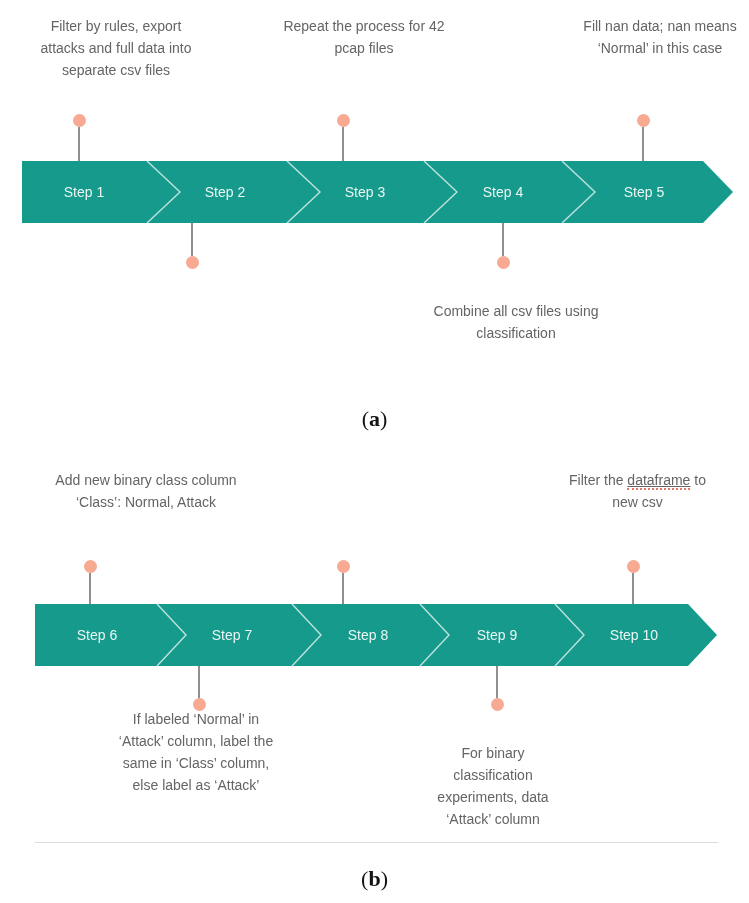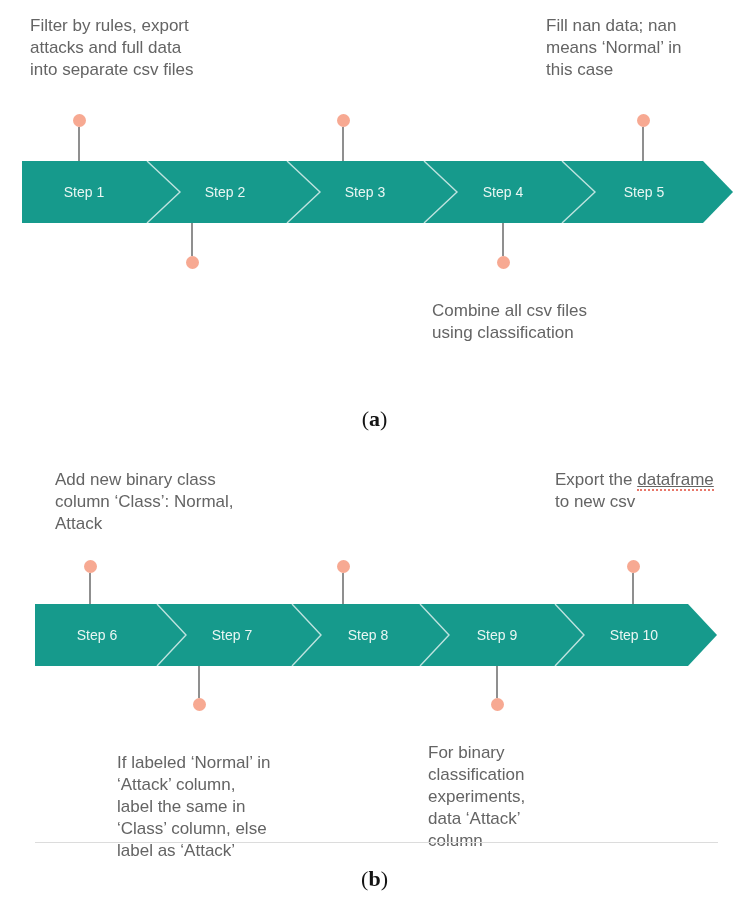--- a/index.html
+++ b/index.html
@@ -2,22 +2,22 @@
 <html style="--arrow: #169a8c; --dot: #f7a992; --stem: #8f8f8f; --note_text: #646464; --step_text: #e9f6f3; --divider: #dcdcdc; --caption: #141414; --misspell: #e8776a;"><head>
 <meta charset="utf-8">
 <style>
   html,body{margin:0;padding:0;background:#ffffff;}
   #canvas{
     position:relative;width:749px;height:903px;background:#ffffff;overflow:hidden;
     font-family:"Liberation Sans", sans-serif;
   }
   .note{
     position:absolute;
-    font-size:17px;line-height:22px;color:var(--note_text);
-    text-align:left;
+    font-size:14px;line-height:22px;color:var(--note_text);
+    text-align:center;
   }
   .band{position:absolute;left:0;width:749px;height:62px;display:block;}
   .band-poly{fill:var(--arrow);}
   .chev{fill:none;stroke:rgba(255,255,255,0.72);stroke-width:1.4;}
   .step-label{
     fill:var(--step_text);
     font-family:"Liberation Sans",sans-serif;
     font-size:14px;
     text-anchor:middle;
   }
@@ -35,21 +35,22 @@
     font-family:"Liberation Serif", serif;font-size:22px;color:var(--caption);
   }
   .caption b{font-weight:700;}
 </style>
 </head>
 <body>
 
 <div id="canvas">
 
   <div class="note" style="left:30px;top:15px;width:172px">Filter by rules, export attacks and full data into separate csv files</div>
-  <div class="note" style="left:546px;top:15px;width:160px">Fill nan data; nan means ‘Normal’ in this case</div>
+  <div class="note" style="left:278px;top:15px;width:172px">Repeat the process for 42 pcap files</div>
+  <div class="note" style="left:580px;top:15px;width:160px">Fill nan data; nan means ‘Normal’ in this case</div>
 
   <div class="pin" style="left:72px;top:114px;height:47px">
     <span class="dot"></span>
     <span class="stem"></span>
   </div>
   <div class="pin" style="left:336px;top:114px;height:47px">
     <span class="dot"></span>
     <span class="stem"></span>
   </div>
   <div class="pin" style="left:636px;top:114px;height:47px">
@@ -77,21 +78,21 @@
   <div class="pin" style="left:496px;top:223px;height:46px">
     <span class="stem"></span>
     <span class="dot"></span>
   </div>
 
   <div class="note" style="left:432px;top:300px;width:168px">Combine all csv files using classification</div>
 
   <div class="caption" style="top:406px"><span>(</span><b>a</b><span>)</span></div>
 
   <div class="note" style="left:55px;top:469px;width:182px">Add new binary class column ‘Class’: Normal, Attack</div>
-  <div class="note" style="left:555px;top:469px;width:165px"><span>Export the </span><span class="misspelled">dataframe</span><span> to new csv</span></div>
+  <div class="note" style="left:555px;top:469px;width:165px"><span>Filter the </span><span class="misspelled">dataframe</span><span> to new csv</span></div>
 
   <div class="pin" style="left:83px;top:560px;height:44px">
     <span class="dot"></span>
     <span class="stem"></span>
   </div>
   <div class="pin" style="left:336px;top:560px;height:44px">
     <span class="dot"></span>
     <span class="stem"></span>
   </div>
   <div class="pin" style="left:626px;top:560px;height:44px">
@@ -114,20 +115,20 @@
 
   <div class="pin" style="left:192px;top:666px;height:45px">
     <span class="stem"></span>
     <span class="dot"></span>
   </div>
   <div class="pin" style="left:490px;top:666px;height:45px">
     <span class="stem"></span>
     <span class="dot"></span>
   </div>
 
-  <div class="note" style="left:117px;top:752px;width:158px">If labeled ‘Normal’ in ‘Attack’ column, label the same in ‘Class’ column, else label as ‘Attack’</div>
+  <div class="note" style="left:117px;top:708px;width:158px">If labeled ‘Normal’ in ‘Attack’ column, label the same in ‘Class’ column, else label as ‘Attack’</div>
   <div class="note" style="left:428px;top:742px;width:130px">For binary classification experiments, data ‘Attack’ column</div>
 
   <div class="divider" style="left:35px;top:842px;width:683px"></div>
 
   <div class="caption" style="top:866px"><span>(</span><b>b</b><span>)</span></div>
 
 </div>
 
 </body></html>

